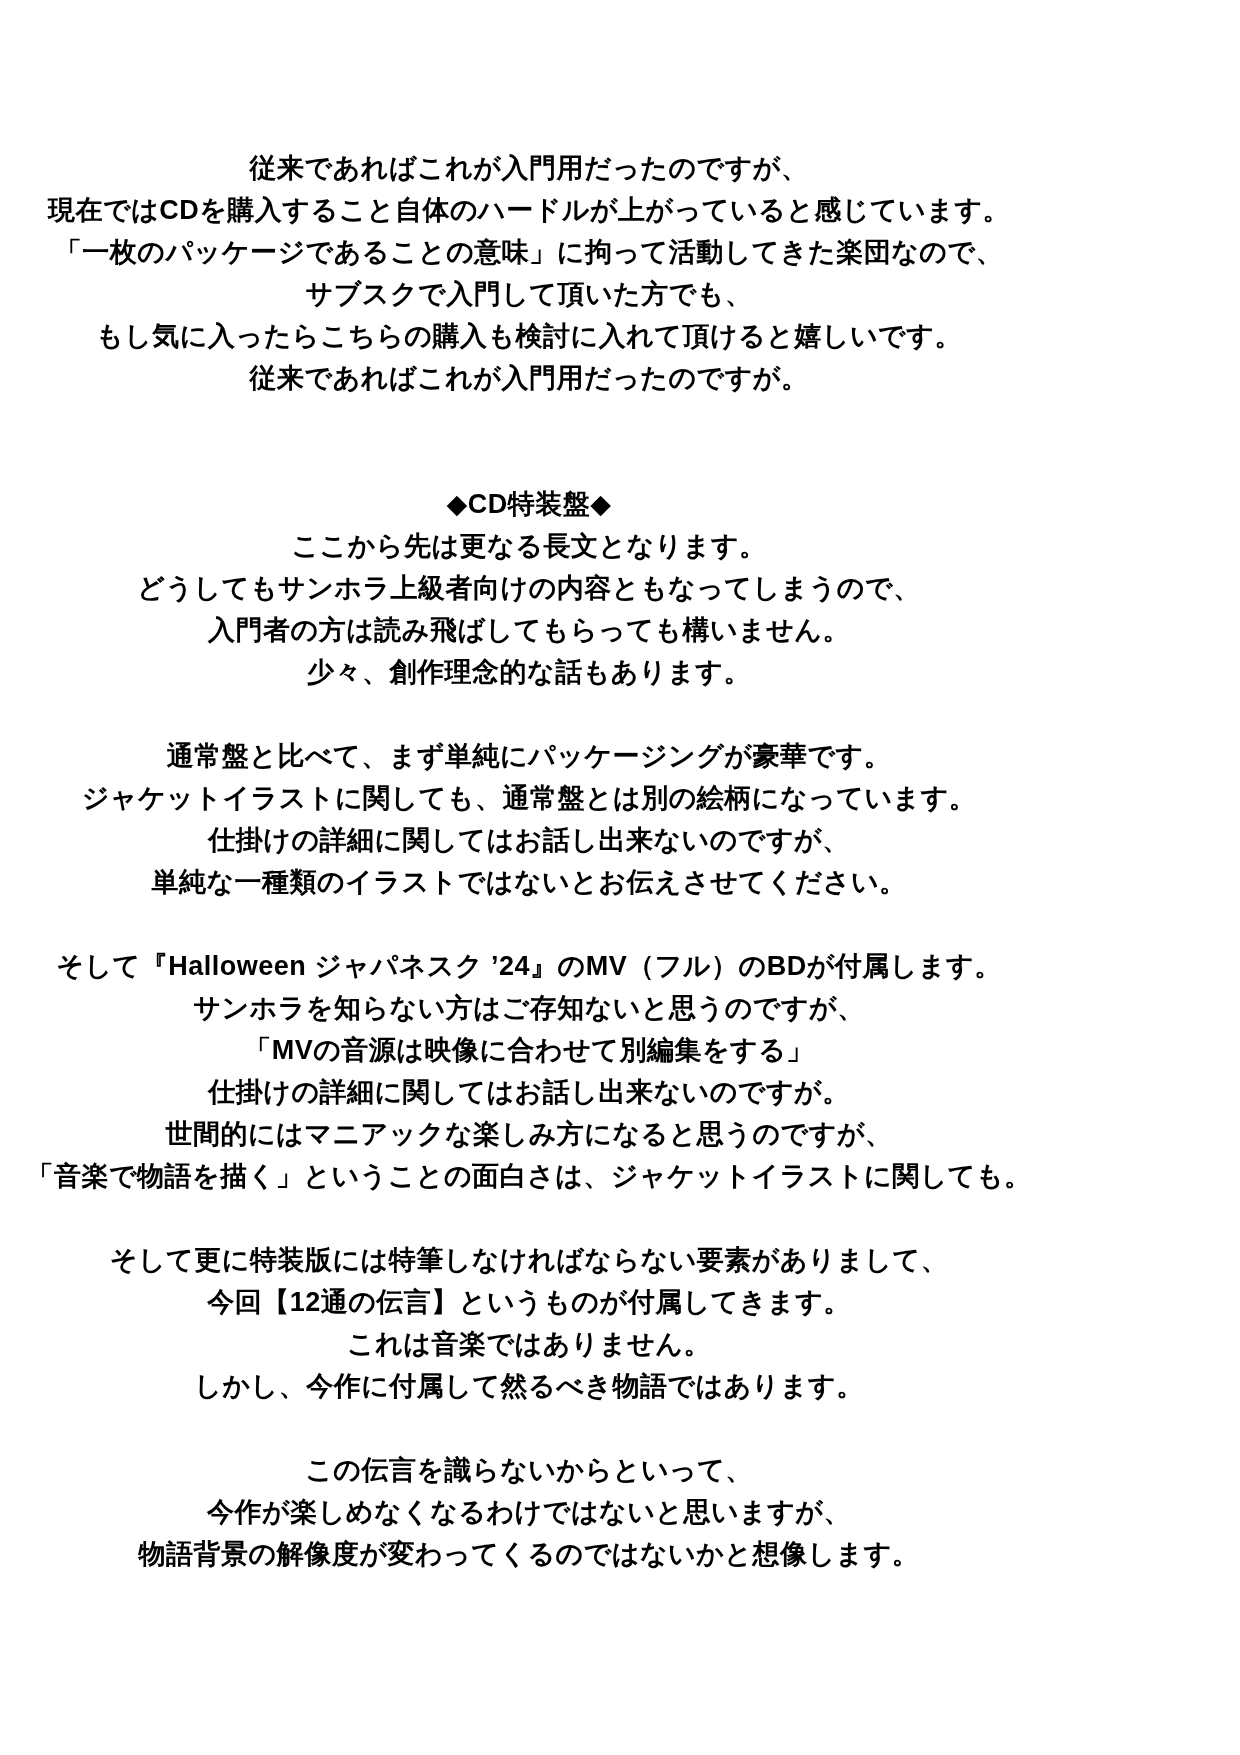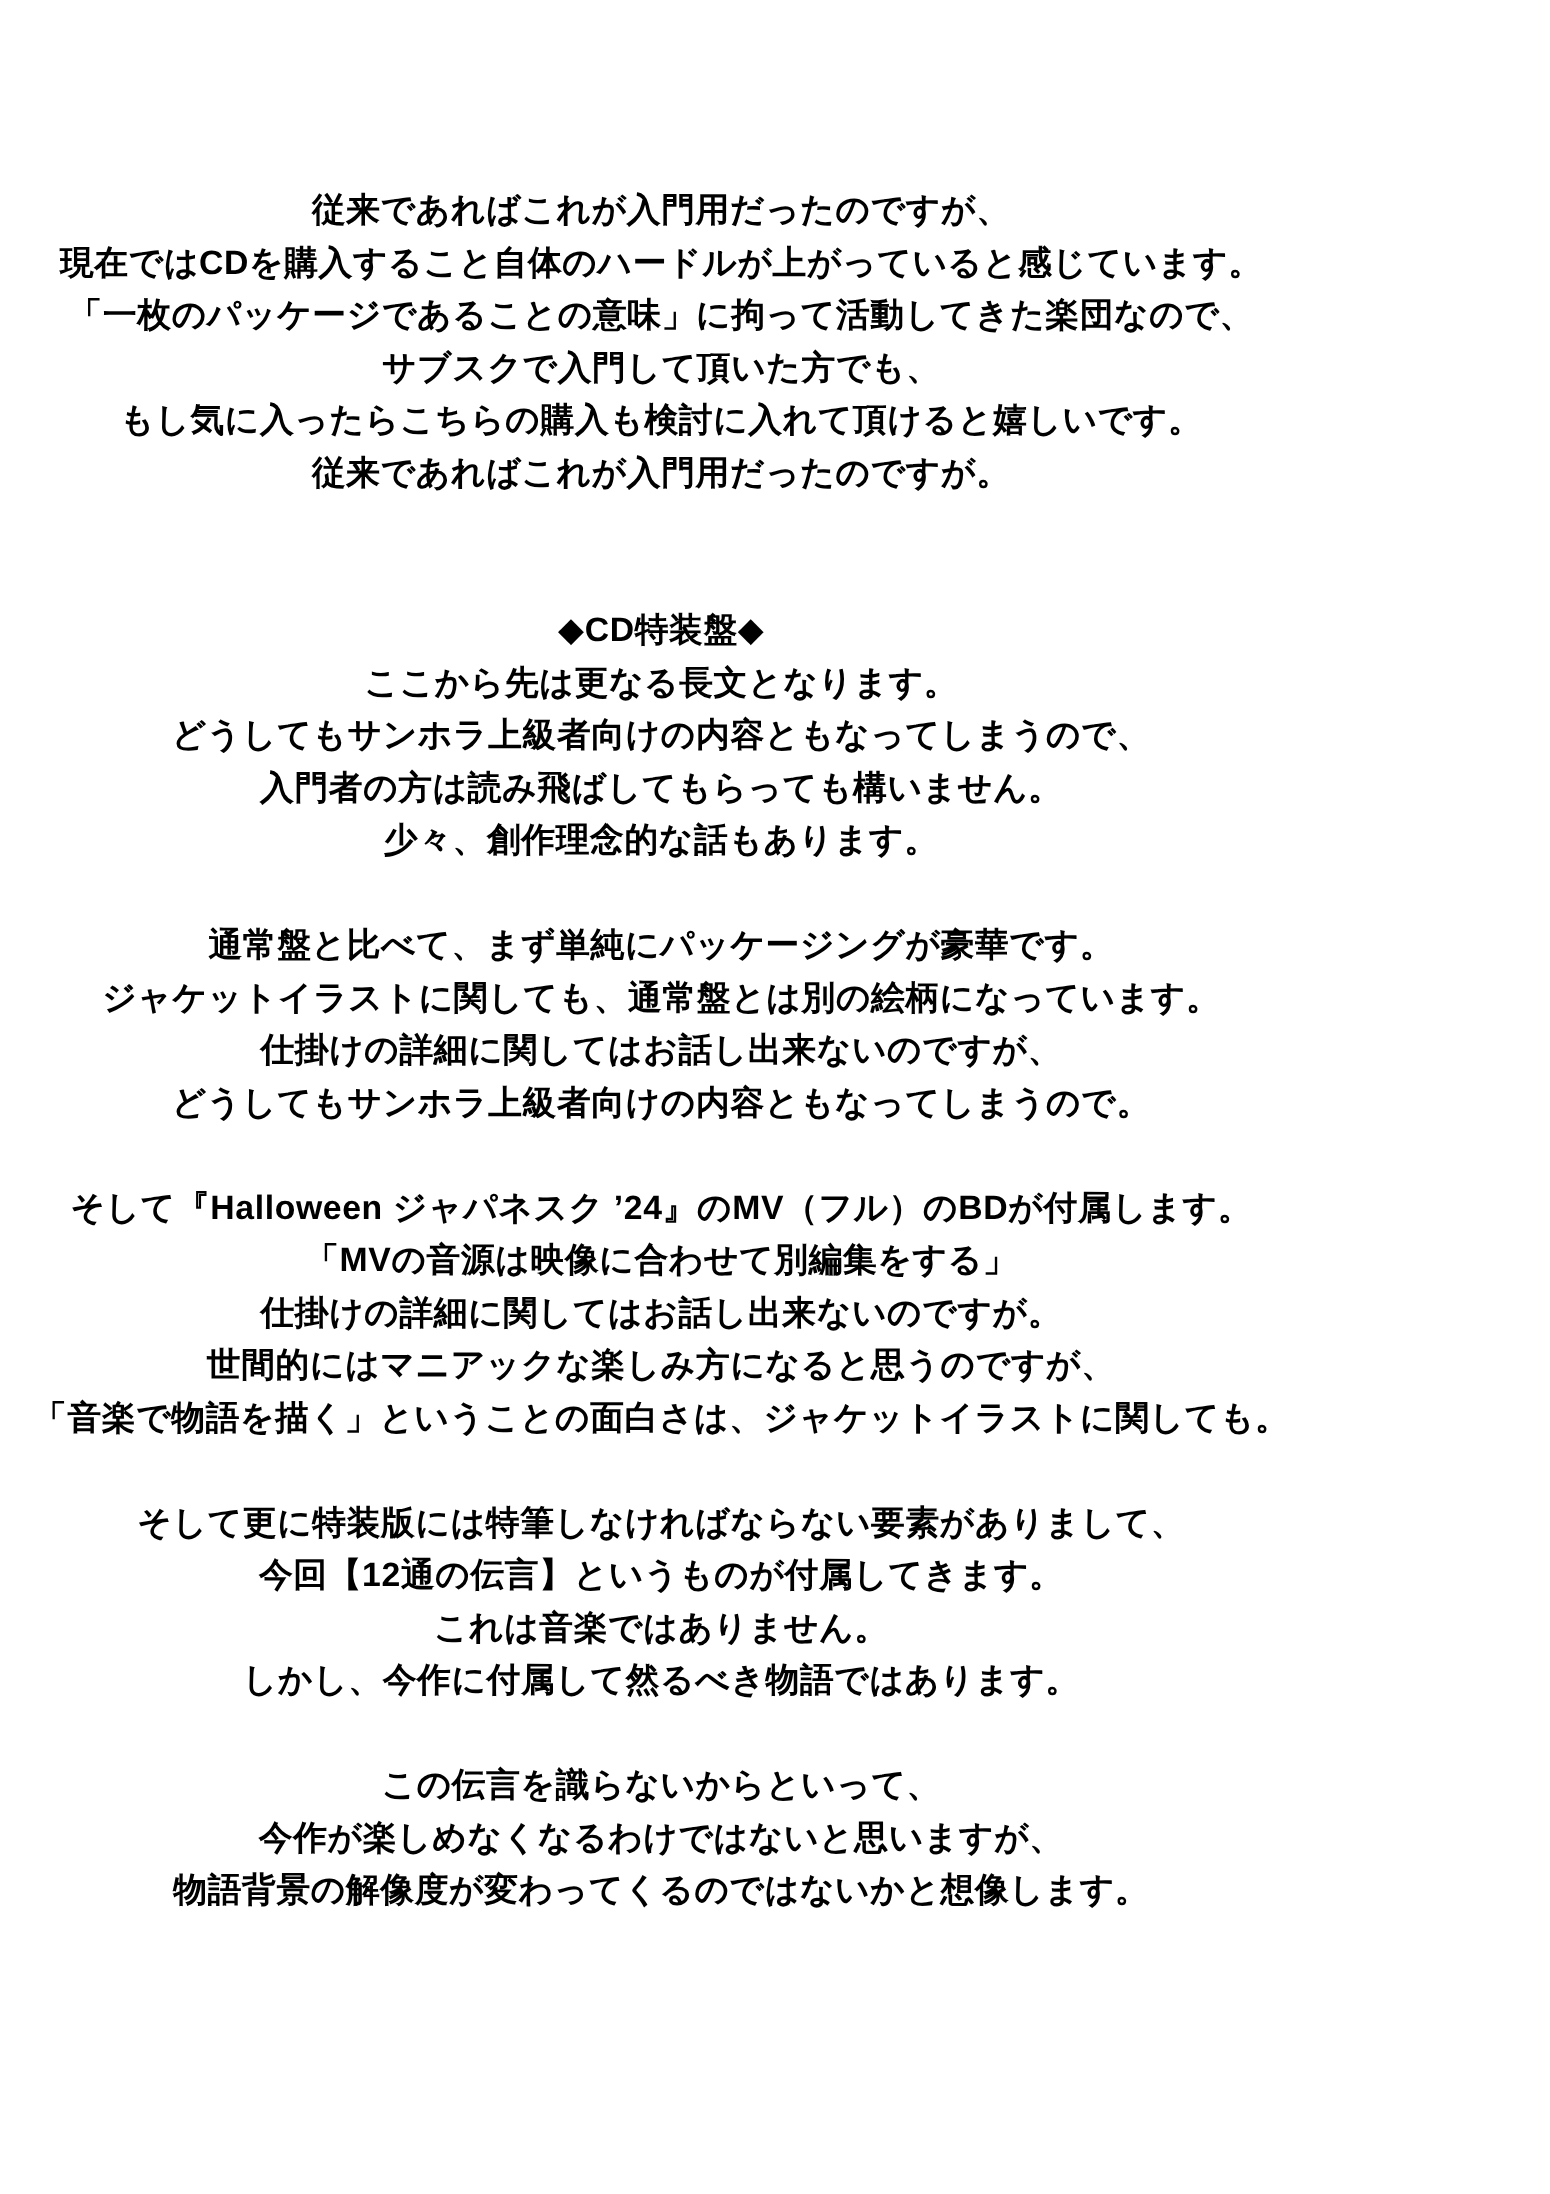--- a/index.html
+++ b/index.html
@@ -59,25 +59,26 @@
     <p>ここから先は更なる長文となります。</p>
     <p>どうしてもサンホラ上級者向けの内容ともなってしまうので、</p>
     <p>入門者の方は読み飛ばしてもらっても構いません。</p>
     <p>少々、創作理念的な話もあります。</p>
   </section>
 
   <section class="para">
     <p>通常盤と比べて、まず単純にパッケージングが豪華です。</p>
     <p>ジャケットイラストに関しても、通常盤とは別の絵柄になっています。</p>
     <p>仕掛けの詳細に関してはお話し出来ないのですが、</p>
-    <p>どうしてもサンホラ上級者向けの内容ともなってしまうので。</p>
+    <p>単純な一種類のイラストではないとお伝えさせてください。</p>
   </section>
 
   <section class="para">
     <p>そして『Halloween ジャパネスク ’24』のMV（フル）のBDが付属します。</p>
+    <p>サンホラを知らない方はご存知ないと思うのですが、</p>
     <p>「MVの音源は映像に合わせて別編集をする」</p>
     <p>仕掛けの詳細に関してはお話し出来ないのですが。</p>
     <p>世間的にはマニアックな楽しみ方になると思うのですが、</p>
     <p>「音楽で物語を描く」ということの面白さは、ジャケットイラストに関しても。</p>
   </section>
 
   <section class="para">
     <p>そして更に特装版には特筆しなければならない要素がありまして、</p>
     <p>今回【12通の伝言】というものが付属してきます。</p>
     <p>これは音楽ではありません。</p>

